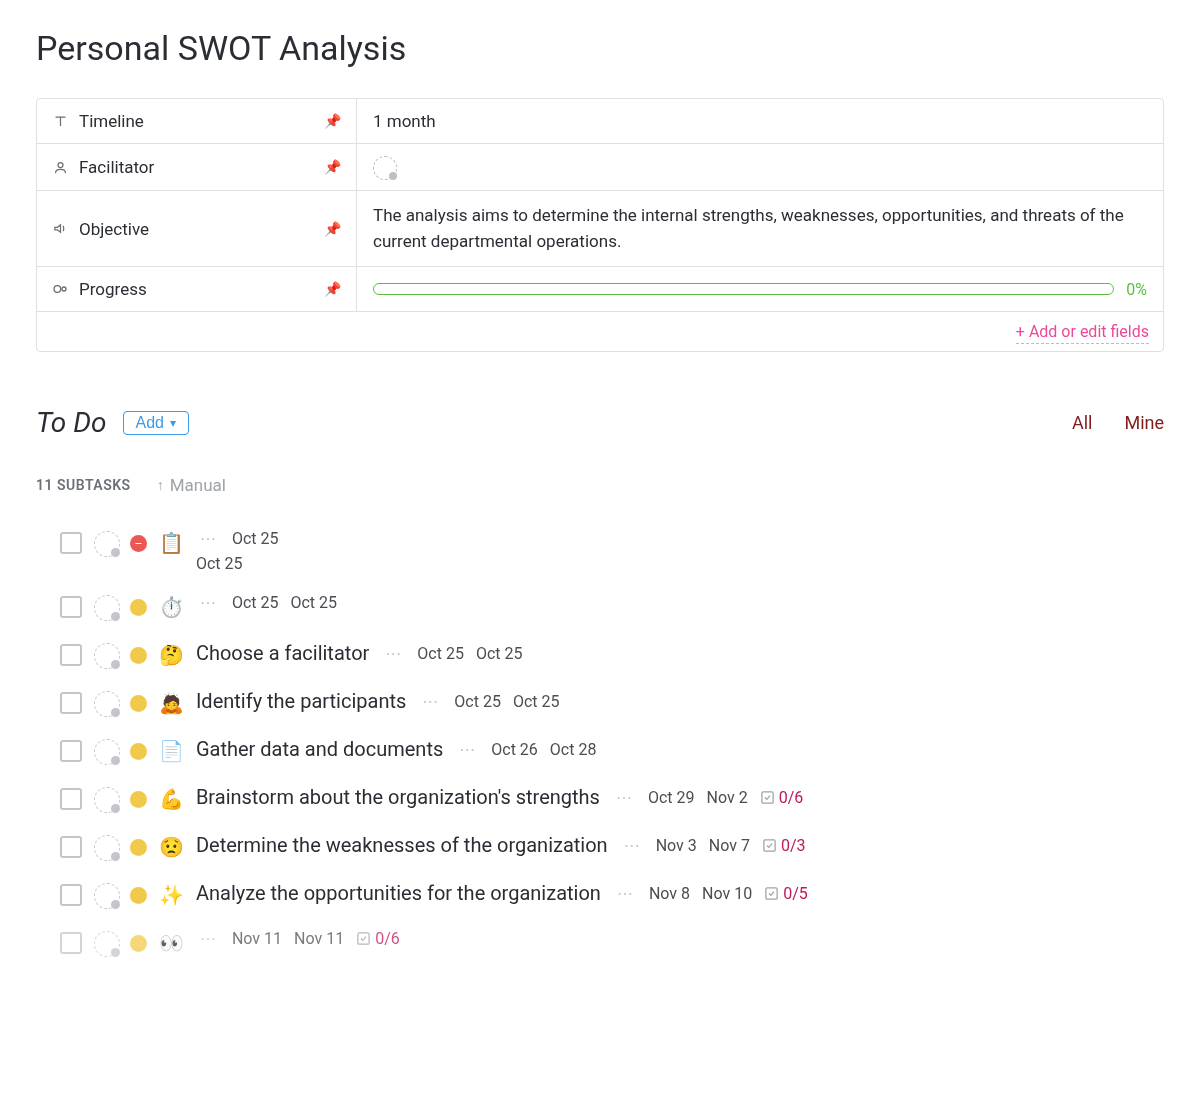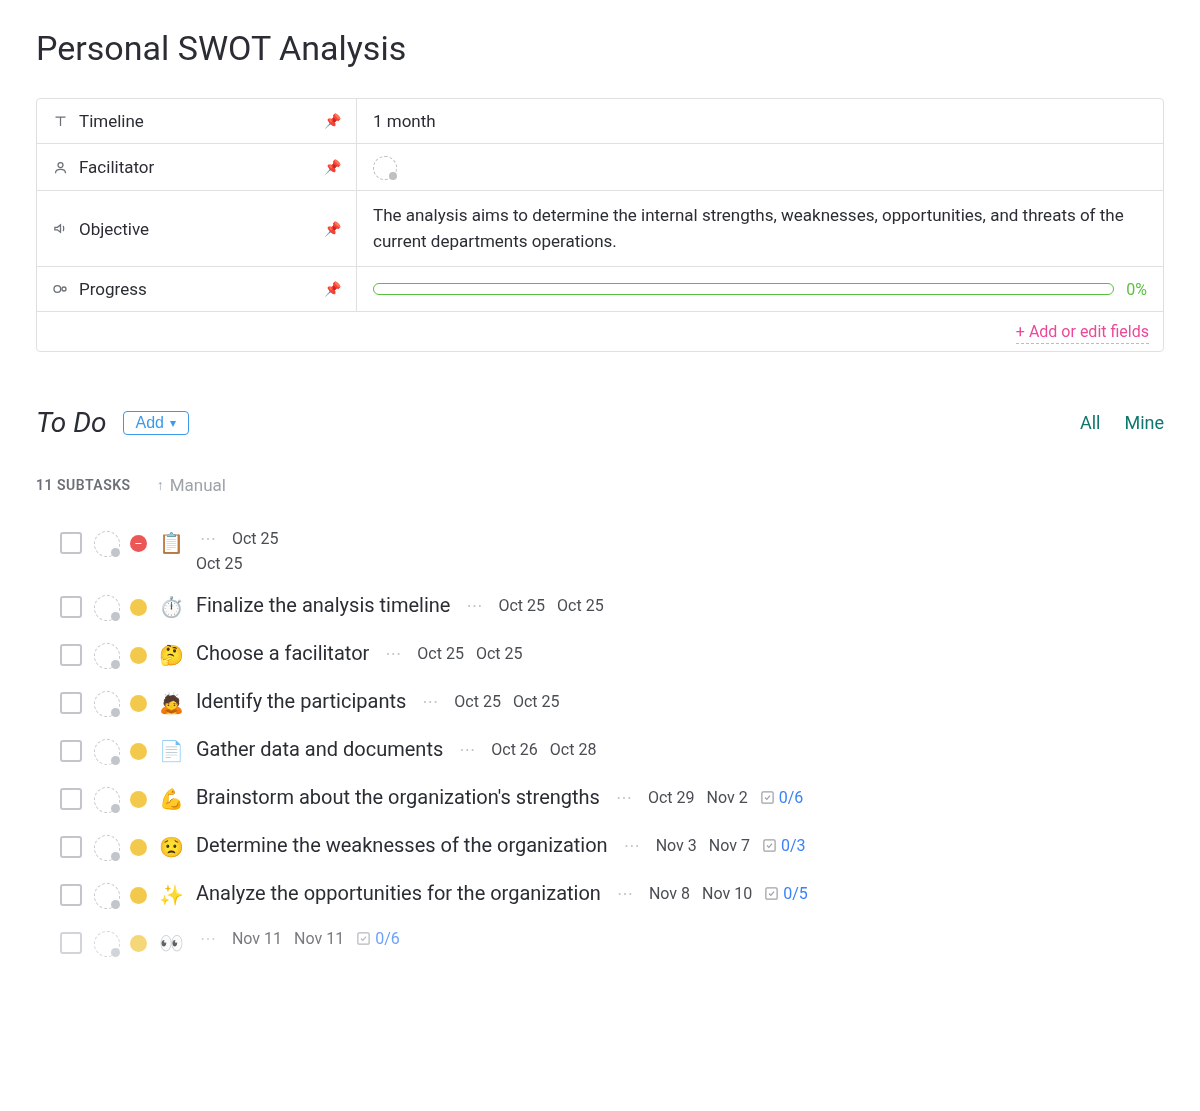--- a/index.html
+++ b/index.html
@@ -138,23 +138,23 @@
       display: flex;
       align-items: center;
       gap: 6px;
     }
     .add-btn::after {
       content: "▾";
       font-size: 12px;
     }
     .section-right {
       display: flex;
-      gap: 24px;
+      gap: 32px;
       font-size: 18px;
-      color: #0f766e;
+      color: #7f1d1d;
     }
     .filter-link { cursor: pointer; }
     .subtask-meta {
       display: flex;
       align-items: center;
       gap: 26px;
       margin-bottom: 24px;
     }
     .subtask-count {
       font-size: 14px;
@@ -250,21 +250,21 @@
       color: #4a4e54;
     }
     .task-date.second-line {
       display: block;
       margin-top: 6px;
     }
     .check-count {
       display: flex;
       align-items: center;
       gap: 4px;
-      color: #3b82f6;
+      color: #be185d;
       font-size: 16px;
     }
     .check-count svg { stroke: #9ea3a9; }
     #task-container > .task-row:last-child {
       opacity: 0.75;
     }
   </style>
 </head>
 <body>
 
@@ -304,21 +304,21 @@
   <div class="field-row">
     <div class="field-label">
       <span class="field-icon">
           <svg width="15" height="15" viewBox="0 0 24 24" fill="none" stroke="#6b6f76" stroke-width="2">
             <path d="M3 10v4h4l5 4V6l-5 4H3zM16 8c1.5 1 1.5 7 0 8"></path>
           </svg>
         </span>
       <span>Objective</span>
       <span class="pin">📌</span>
     </div>
-    <div class="field-value objective">The analysis aims to determine the internal strengths, weaknesses, opportunities, and threats of the current departments operations.</div>
+    <div class="field-value objective">The analysis aims to determine the internal strengths, weaknesses, opportunities, and threats of the current departmental operations.</div>
   </div>
 
   <div class="field-row">
     <div class="field-label">
       <span class="field-icon">
           <svg width="16" height="16" viewBox="0 0 24 24" fill="none" stroke="#6b6f76" stroke-width="2">
             <circle cx="8" cy="12" r="5"></circle>
             <circle cx="18" cy="12" r="3"></circle>
           </svg>
         </span>
@@ -373,21 +373,20 @@
         <span class="task-date second-line">Oct 25</span>
       </div>
     </div>
     <div class="task-row">
       <div class="task-checkbox"></div>
       <div class="task-assignee"></div>
       <div class="priority-dot priority-yellow"></div>
       <span class="task-emoji">⏱️</span>
       <div class="task-body">
         <div class="task-title-line">
-          <span class="task-title">Finalize the analysis timeline</span>
           <span class="task-hint">⋯</span>
           <span class="task-date">Oct 25</span>
           <span class="task-date">Oct 25</span>
         </div>
       </div>
     </div>
     <div class="task-row">
       <div class="task-checkbox"></div>
       <div class="task-assignee"></div>
       <div class="priority-dot priority-yellow"></div>

